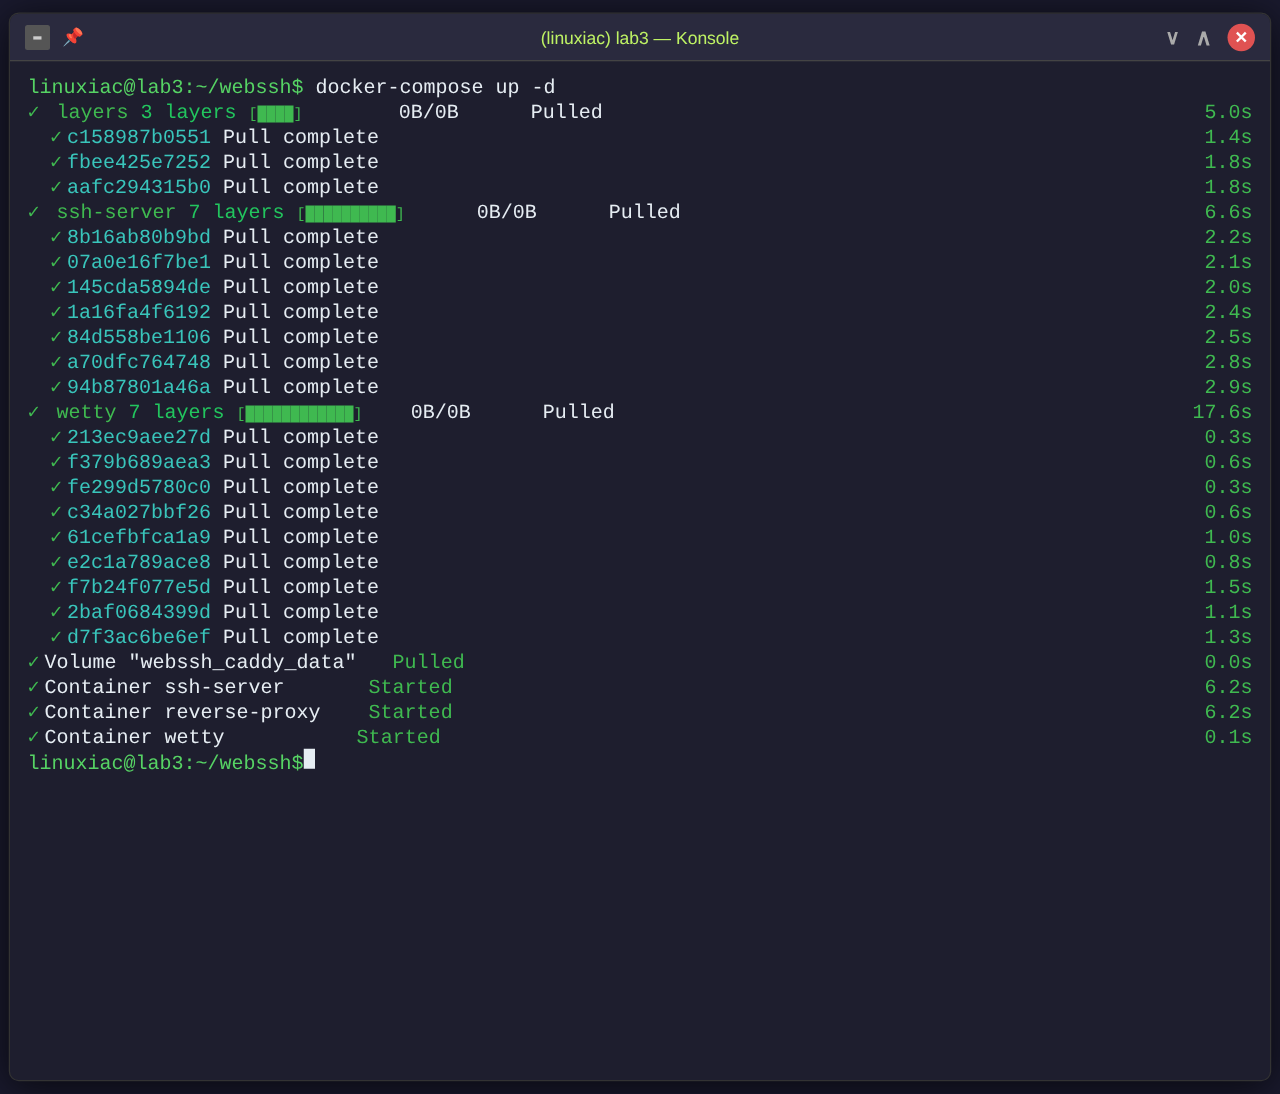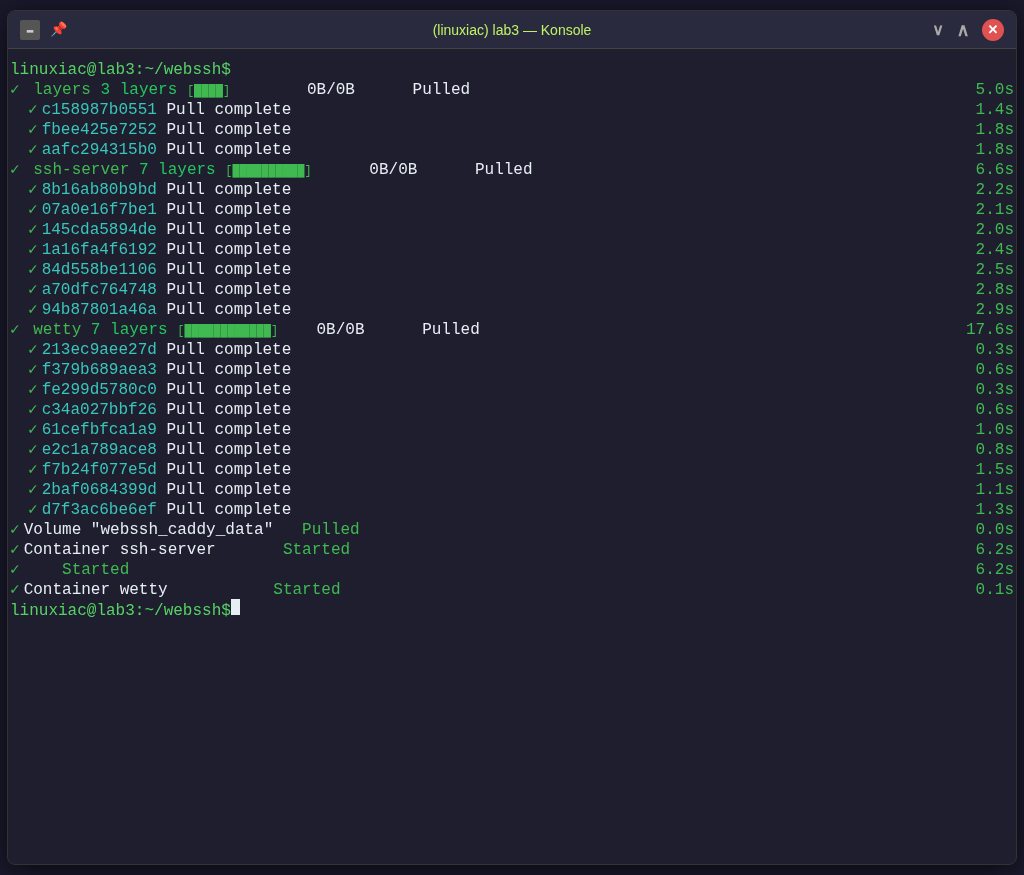--- a/index.html
+++ b/index.html
@@ -101,21 +101,21 @@
       font-size: 12px;
     }
     .scrollbar-area {
       display: flex;
       flex: 1;
       overflow: hidden;
     }
     .terminal-content {
       flex: 1;
       overflow-y: scroll;
-      padding: 12px 2px;
+      padding: 12px 14px;
     }
     .terminal-content::-webkit-scrollbar {
       width: 8px;
     }
     .terminal-content::-webkit-scrollbar-track {
       background: #1a1a2e;
     }
     .terminal-content::-webkit-scrollbar-thumb {
       background: #555;
       border-radius: 4px;
@@ -145,21 +145,21 @@
     <div class="titlebar-right">
       <div class="titlebar-btn btn-menu">∨</div>
       <div class="titlebar-btn btn-min">∧</div>
       <div class="titlebar-btn btn-close">✕</div>
     </div>
   </div>
   <div class="scrollbar-area">
     <div class="terminal-content">
 
       <div class="line">
-        <span class="prompt-green">linuxiac@lab3:~/webssh$</span>
+        <span class="prompt-green">linuxiac@lab3:~/webssh$</span><span class="prompt-white"> docker-compose up -d</span>
       </div>
 
 
       <div class="line">
         <span class="check green">✓</span>
         <span class="green"> layers</span>
         <span>&nbsp;</span>
         <span class="orange">3 layers</span>
         <span class="green">&nbsp;</span>
         <span class="green progress-bar">[████]</span>
@@ -320,20 +320,21 @@
       <div class="line">
         <span class="check green">✓</span>
         <span class="white">Container ssh-server</span>
         <span>&nbsp;&nbsp;&nbsp;&nbsp;&nbsp;&nbsp;&nbsp;</span>
         <span class="green">Started</span>
         <span style="flex:1"></span>
         <span class="green">6.2s</span>
       </div>
       <div class="line">
         <span class="check green">✓</span>
+        <span class="white">Container reverse-proxy</span>
         <span>&nbsp;&nbsp;&nbsp;&nbsp;</span>
         <span class="green">Started</span>
         <span style="flex:1"></span>
         <span class="green">6.2s</span>
       </div>
       <div class="line">
         <span class="check green">✓</span>
         <span class="white">Container wetty</span>
         <span>&nbsp;&nbsp;&nbsp;&nbsp;&nbsp;&nbsp;&nbsp;&nbsp;&nbsp;&nbsp;&nbsp;</span>
         <span class="green">Started</span>

